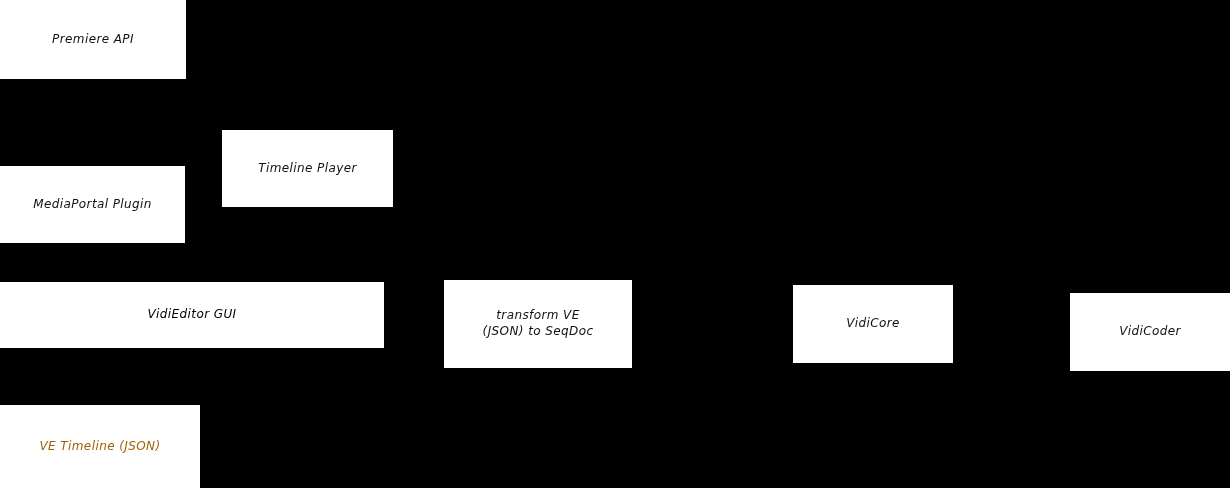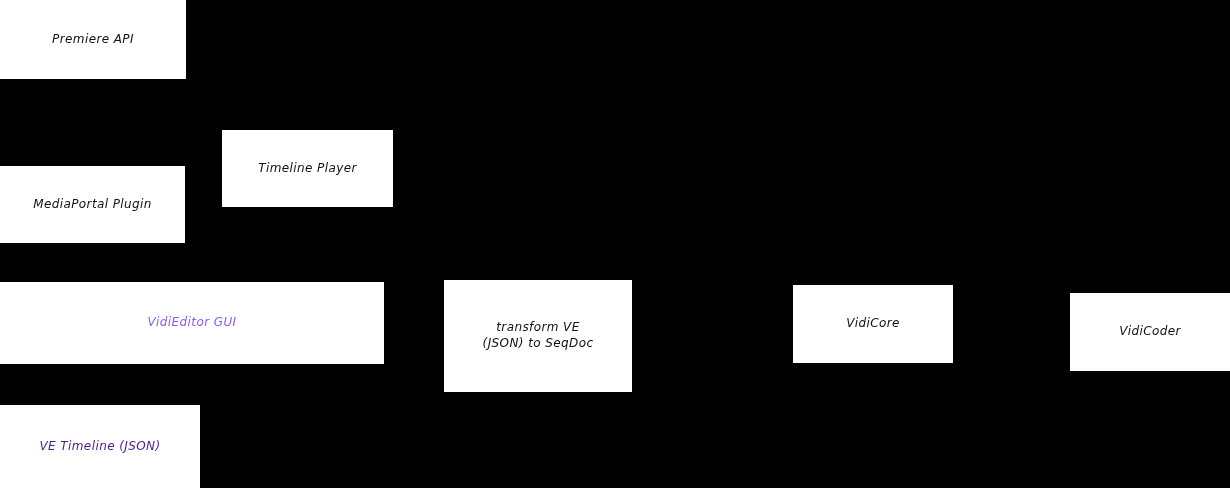--- a/index.html
+++ b/index.html
@@ -48,34 +48,34 @@
   </div>
 
   <div class="node" style="left: 0px; top: 130px; width: 185px; height: 77px; background: rgb(255, 255, 255); color: rgb(17, 17, 17); border-color: rgb(255, 255, 255); margin-top: 36px;">
     <span class="node-label">MediaPortal Plugin</span>
   </div>
 
   <div class="node" style="left: 222px; top: 130px; width: 171px; height: 77px; background: rgb(255, 255, 255); color: rgb(17, 17, 17); border-color: rgb(255, 255, 255);">
     <span class="node-label">Timeline Player</span>
   </div>
 
-  <div class="node" style="left: 0px; top: 282px; width: 384px; height: 82px; background: rgb(255, 255, 255); color: #8b5cf6; border-color: rgb(255, 255, 255);">
+  <div class="node" style="left: 0px; top: 282px; width: 384px; height: 66px; background: rgb(255, 255, 255); color: #000000; border-color: rgb(255, 255, 255);">
     <span class="node-label">VidiEditor GUI</span>
   </div>
 
-  <div class="node" style="left: 444px; top: 280px; width: 188px; height: 112px; background: rgb(255, 255, 255); color: rgb(17, 17, 17); border-color: rgb(255, 255, 255);">
+  <div class="node" style="left: 444px; top: 280px; width: 188px; height: 88px; background: rgb(255, 255, 255); color: rgb(17, 17, 17); border-color: rgb(255, 255, 255);">
     <span class="node-label">transform VE
 (JSON) to SeqDoc</span>
   </div>
 
   <div class="node" style="left: 793px; top: 285px; width: 160px; height: 78px; background: rgb(255, 255, 255); color: rgb(17, 17, 17); border-color: rgb(255, 255, 255);">
     <span class="node-label">VidiCore</span>
   </div>
 
   <div class="node" style="left: 1070px; top: 285px; width: 160px; height: 78px; background: rgb(255, 255, 255); color: rgb(17, 17, 17); border-color: rgb(255, 255, 255); margin-top: 8px;">
     <span class="node-label">VidiCoder</span>
   </div>
 
-  <div class="node" style="left: 0px; top: 405px; width: 200px; height: 83px; background: rgb(255, 255, 255); color: #4c1d95; border-color: rgb(255, 255, 255);">
+  <div class="node" style="left: 0px; top: 405px; width: 200px; height: 83px; background: rgb(255, 255, 255); color: #a16207; border-color: rgb(255, 255, 255);">
     <span class="node-label">VE Timeline (JSON)</span>
   </div>
 
 </div>
 
 </body></html>

